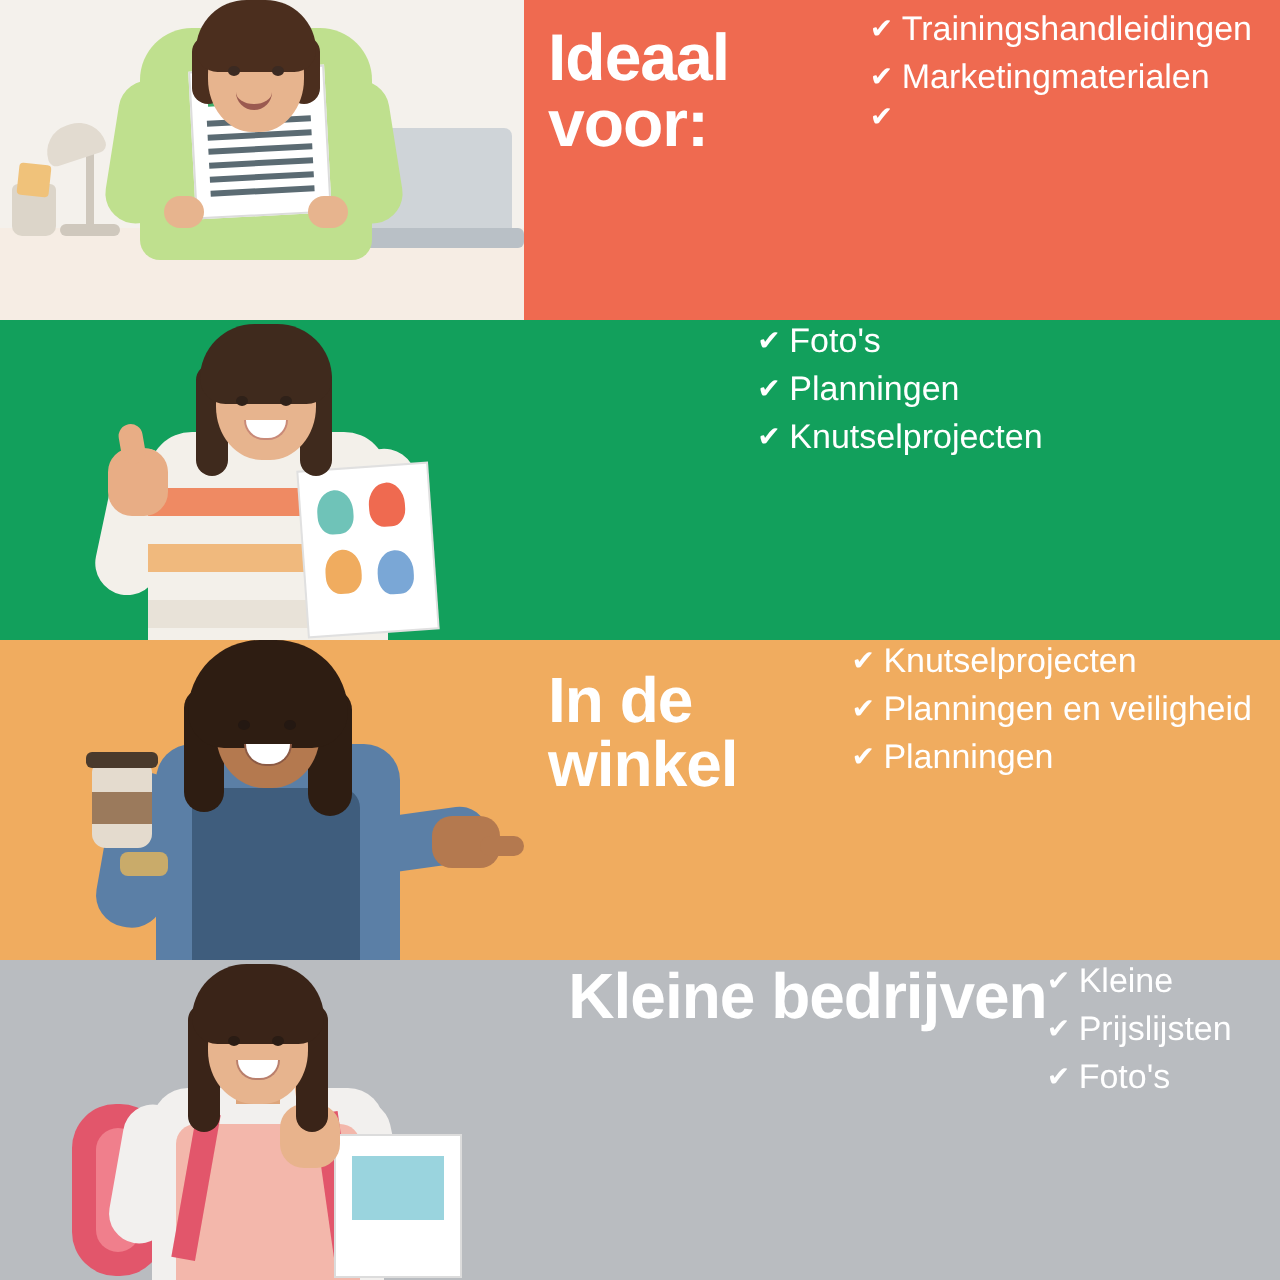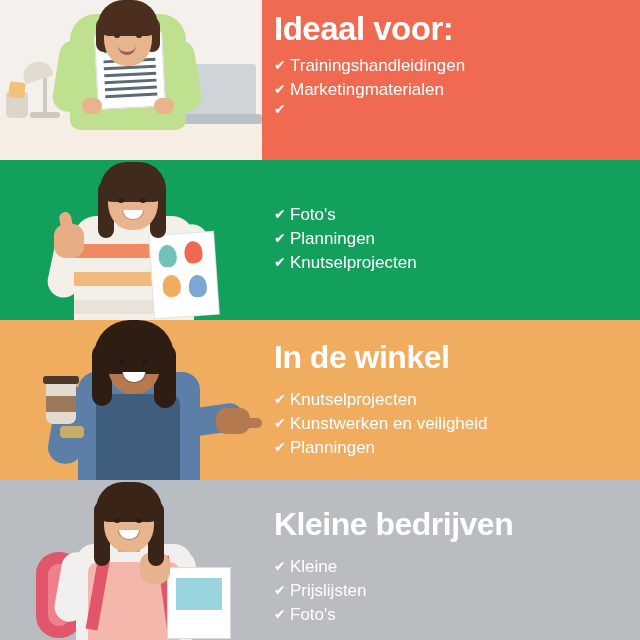--- a/index.html
+++ b/index.html
@@ -42,42 +42,41 @@
     position: absolute;
     inset: 0;
   }
 
   
   .content {
     flex: 1 1 auto;
     padding-left: 12px;
     padding-right: 14px;
     display: flex;
-    flex-direction: column;
     justify-content: center;
   }
   .band-1 .content { justify-content: flex-start; padding-top: 4px; }
 
   .headline {
     color: #ffffff;
     font-weight: 700;
     letter-spacing: -0.5px;
     line-height: 1.0;
   }
   .headline.top {
     font-size: 33px;
     margin: 8px 0 10px 0;
   }
   .headline.main {
     font-size: 32px;
     margin: 0 0 10px 0;
   }
   .band-2 .headline.main { margin-top: 6px; margin-bottom: 14px; }
-  .band-3 .headline.main { margin-top: 2px; margin-bottom: 16px; }
-  .band-4 .headline.main { margin-top: 16px; margin-bottom: 16px; }
+  .band-3 .headline.main { margin-top: 14px; margin-bottom: 16px; }
+  .band-4 .headline.main { margin-top: 2px; margin-bottom: 16px; }
 
   ul.bullets {
     list-style: none;
     margin: 0;
     padding: 0;
   }
   ul.bullets li {
     display: flex;
     align-items: baseline;
     color: #ffffff;
@@ -350,21 +349,21 @@
 
     <div class="content">
       <h2 class="headline main">In de winkel</h2>
       <ul class="bullets">
         <li>
           <span class="check">✔</span>
           <span>Knutselprojecten</span>
         </li>
         <li>
           <span class="check">✔</span>
-          <span>Kunstwerken en veiligheid</span>
+          <span>Planningen en veiligheid</span>
         </li>
         <li>
           <span class="check">✔</span>
           <span>Planningen</span>
         </li>
       </ul>
     </div>
   </section>
 
   <section class="band band-4">

